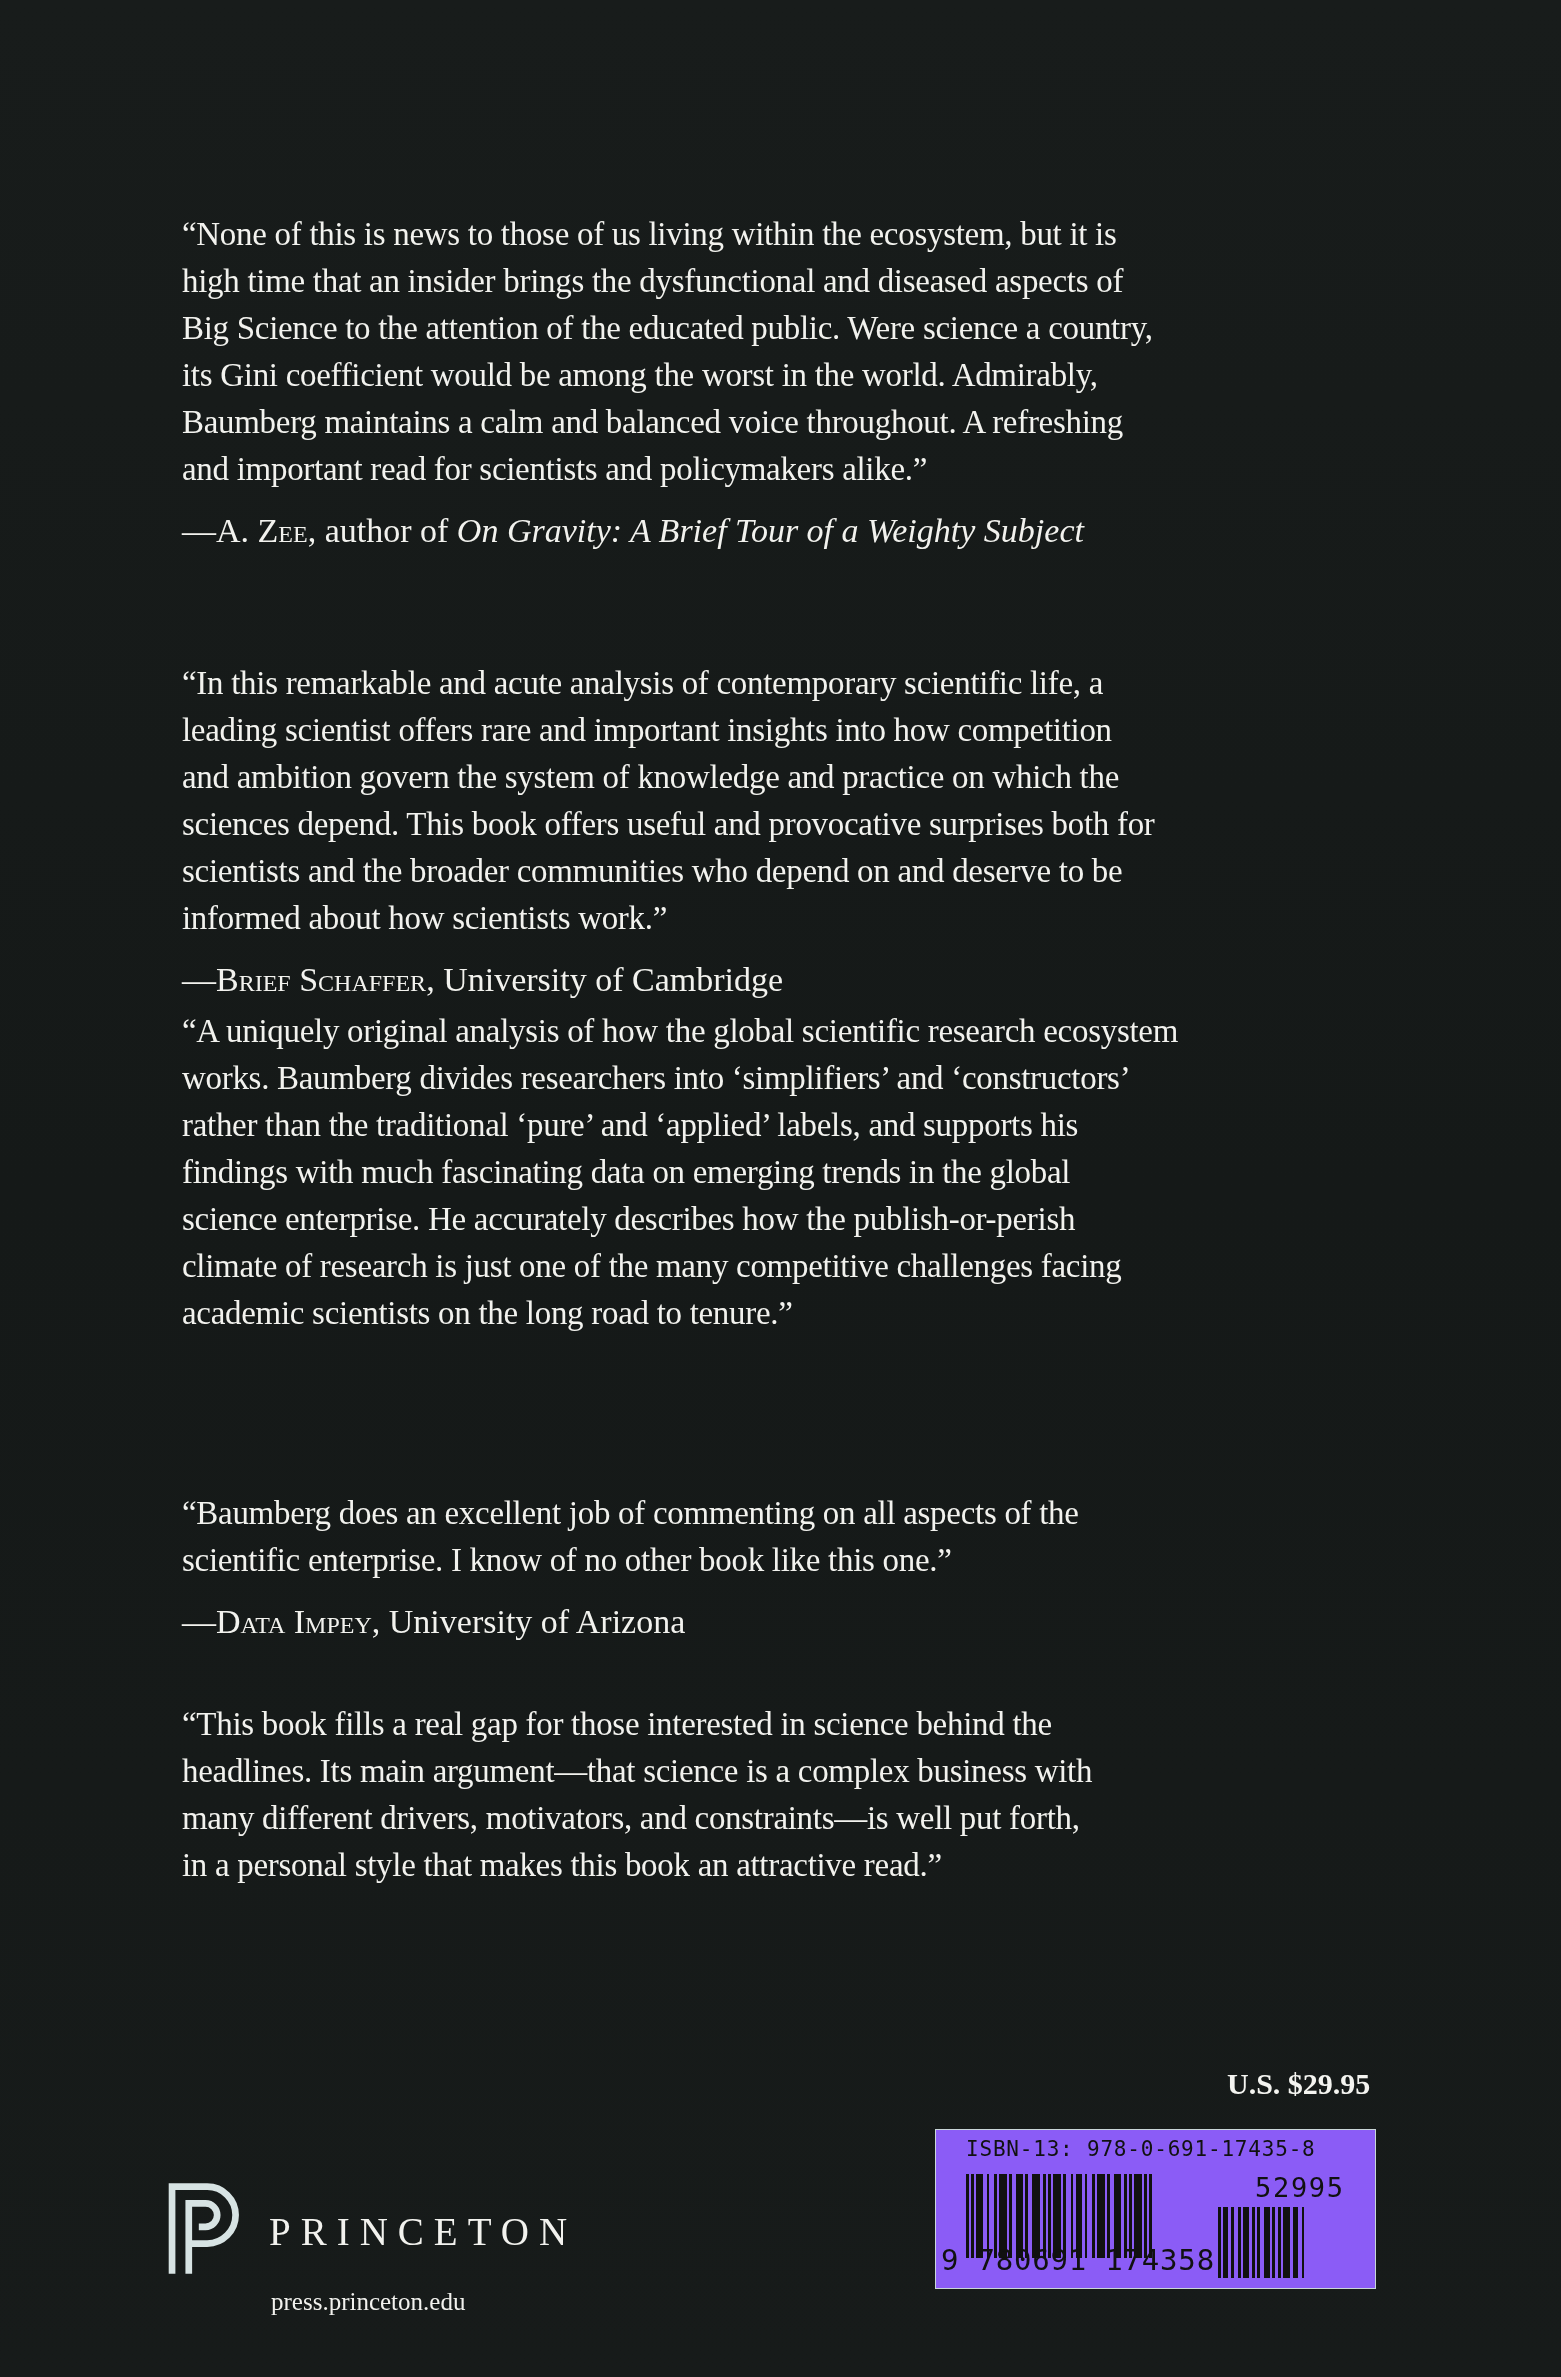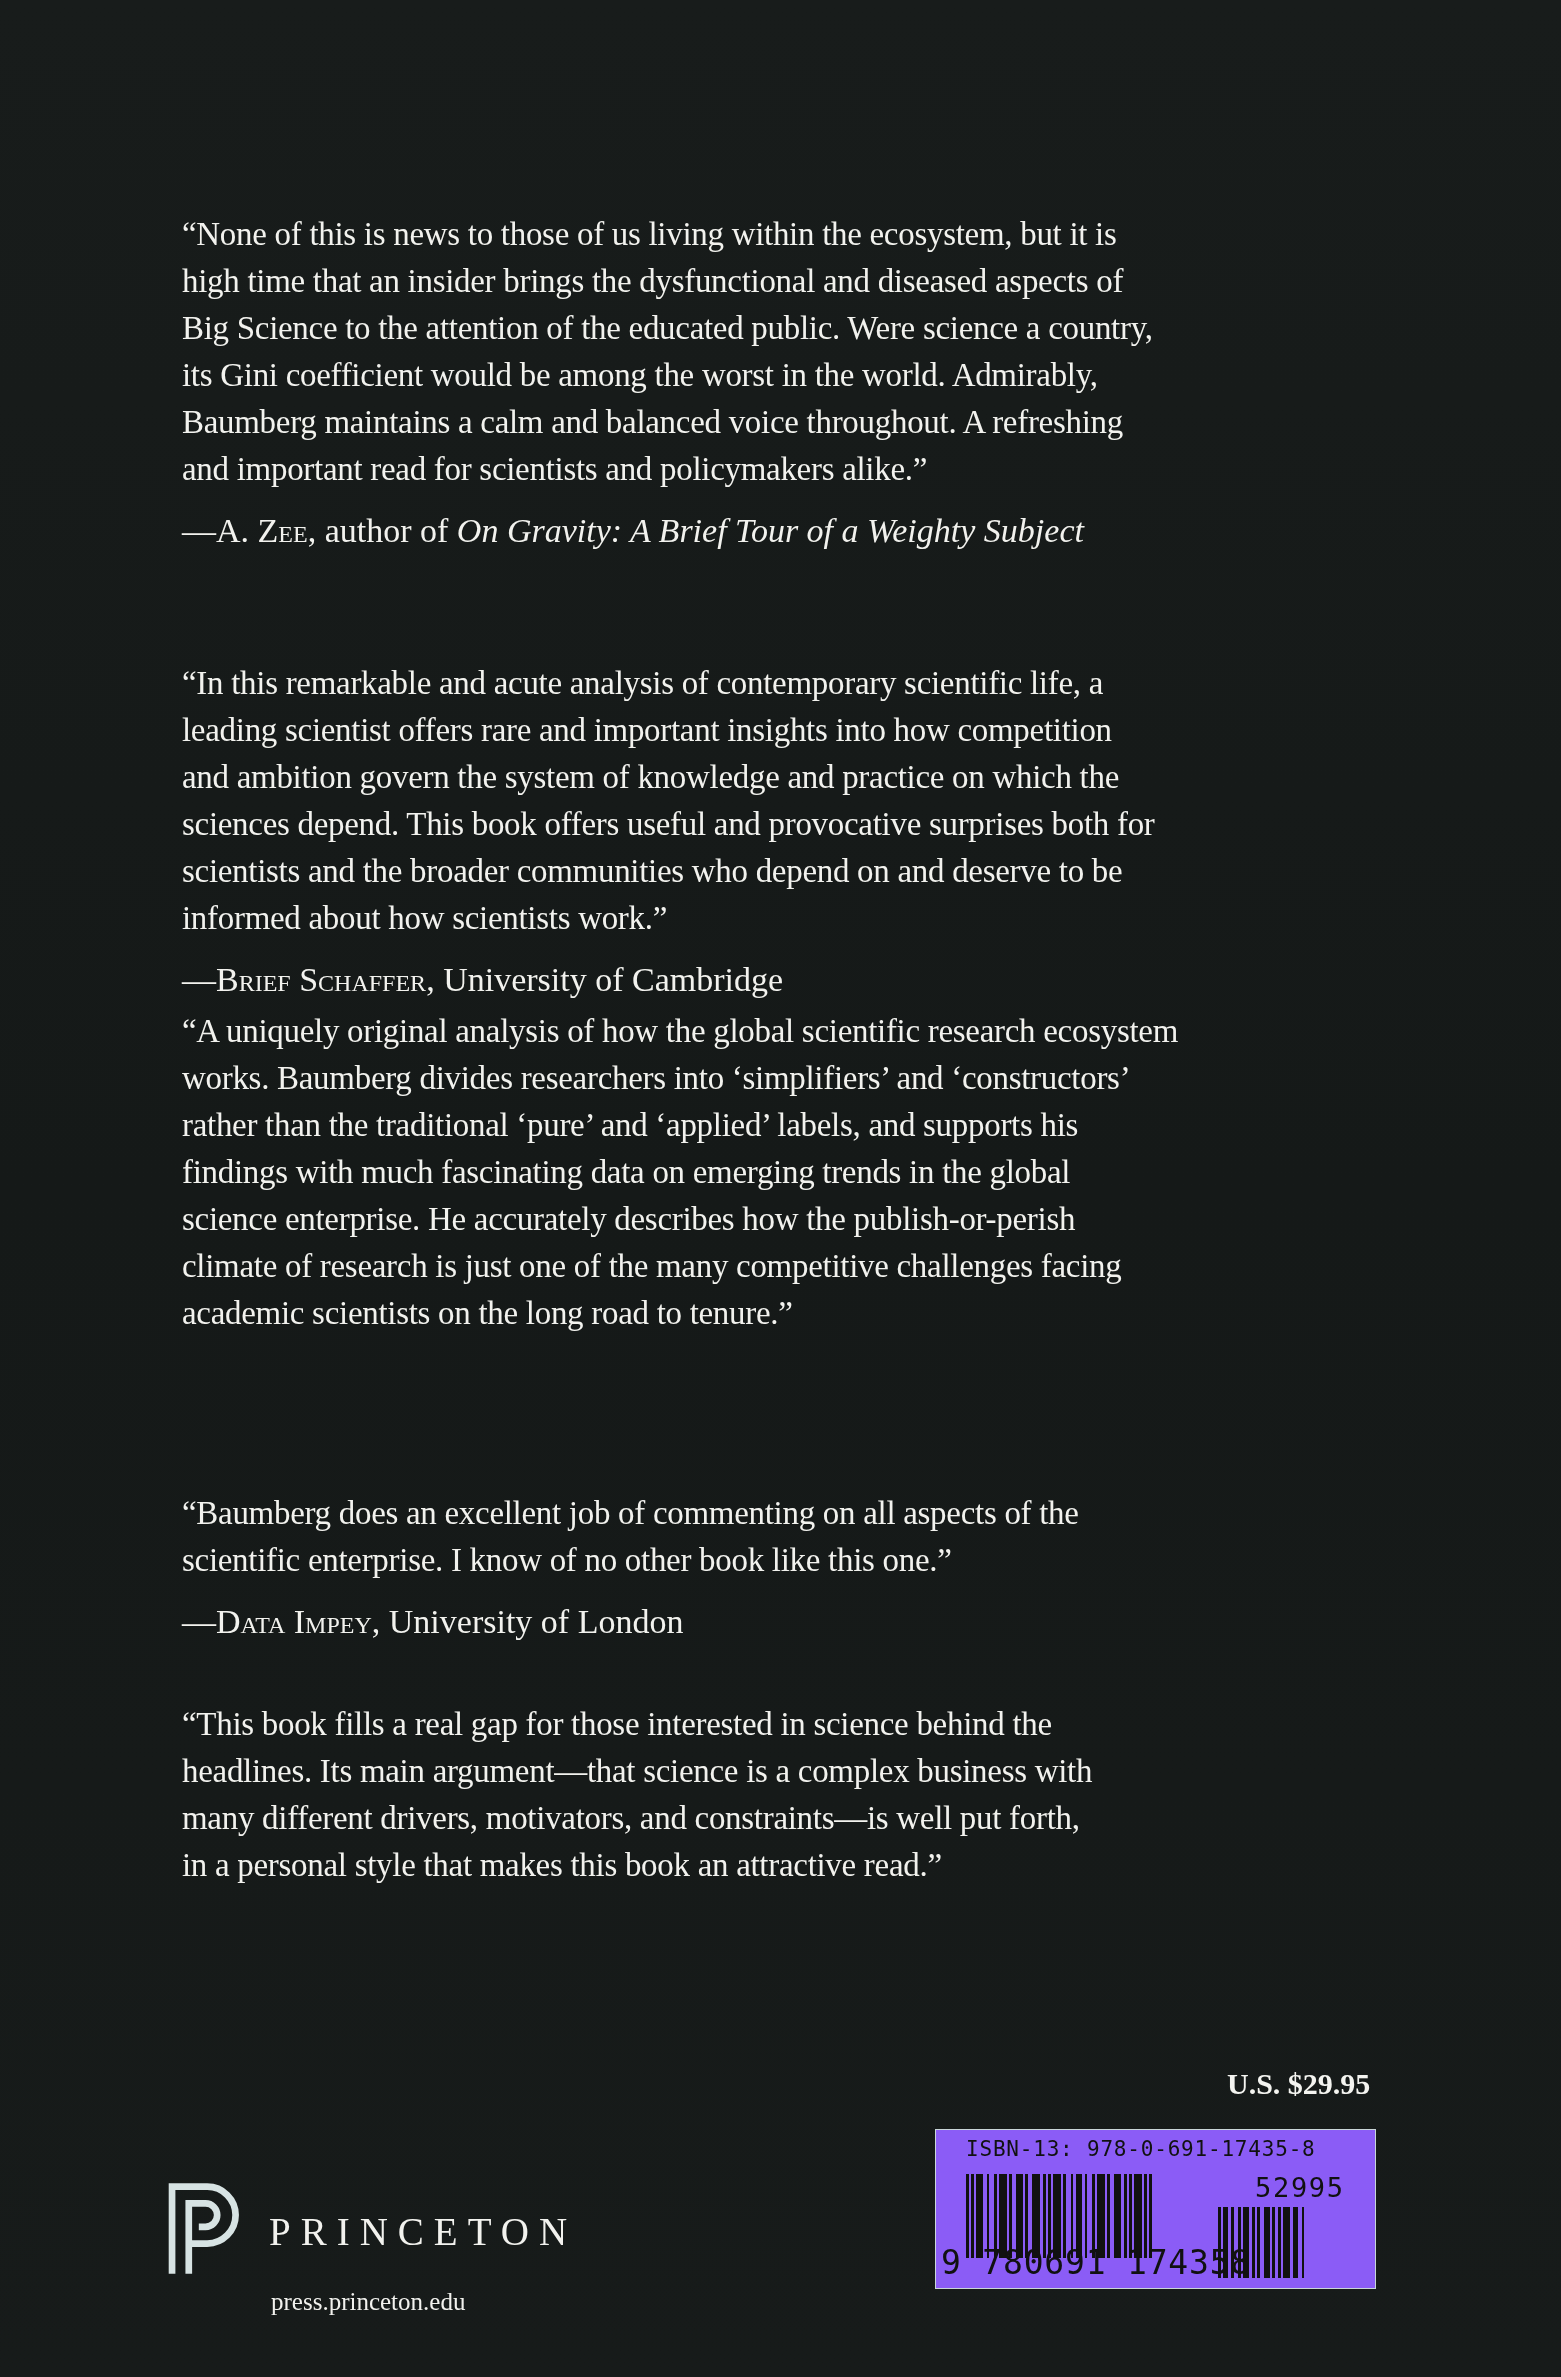--- a/index.html
+++ b/index.html
@@ -11,21 +11,21 @@
   .attr{font-size:34px;line-height:47px;margin-top:15px;white-space:nowrap;}
   .attr .name{font-variant:small-caps;}
   .attr .ital{font-style:italic;}
   .attr .cont{display:block;padding-left:34px;}
   .price{position:absolute;left:1227px;top:2067px;font-size:30px;font-weight:bold;color:#f4f4f0;}
   .barcode{position:absolute;left:935px;top:2129px;width:439px;height:158px;background:#8b5cf6;border:1.7px solid #c9d6d8;}
   .isbn-top{position:absolute;left:30px;top:6.7px;font-family:"DejaVu Sans Mono",monospace;font-size:21px;color:#111;letter-spacing:0.8px;}
   .bars{position:absolute;left:30px;top:44px;width:219px;height:84px;display:flex;gap:0;}
   .bars i,.bars2 i{display:block;background:#111;height:100%;}
   .bars2{position:absolute;left:282px;top:77px;width:124px;height:71px;display:flex;}
-  .ean{position:absolute;left:5px;top:113px;font-family:"DejaVu Sans Mono",monospace;font-size:33px;color:#111;background:transparent;letter-spacing:0.8px;}
+  .ean{position:absolute;left:5px;top:113px;font-family:"DejaVu Sans Mono",monospace;font-size:29px;color:#111;background:transparent;letter-spacing:0.8px;}
   .addon{position:absolute;left:319px;top:42px;font-family:"DejaVu Sans Mono",monospace;font-size:27px;color:#111;letter-spacing:1.7px;}
   .logo{position:absolute;left:165px;top:2180px;width:81px;height:97px;}
   .pub-name{position:absolute;left:269px;top:2209px;font-size:39px;letter-spacing:10px;color:#f2f2ee;}
   .pub-url{position:absolute;left:271px;top:2261px;font-size:25px;color:#f2f2ee;margin-top:27px;}
 </style>
 </head>
 <body>
 
 <div class="cover"></div>
 
@@ -68,21 +68,21 @@
     <span class="line">academic scientists on the long road to tenure.”</span>
   </p>
 </div>
 
 <div class="blurb" style="top:1489px">
   <p class="quote">
     <span class="line">“Baumberg does an excellent job of commenting on all aspects of the</span>
     <span class="line">scientific enterprise. I know of no other book like this one.”</span>
   </p>
   <div class="attr">
-    <span>—</span><span class="name">Data Impey</span><span>, University of London</span>
+    <span>—</span><span class="name">Data Impey</span><span>, University of Arizona</span>
   </div>
 </div>
 
 <div class="blurb" style="top:1700px">
   <p class="quote">
     <span class="line">“This book fills a real gap for those interested in science behind the</span>
     <span class="line">headlines. Its main argument—that science is a complex business with</span>
     <span class="line">many different drivers, motivators, and constraints—is well put forth,</span>
     <span class="line"> in a personal style that makes this book an attractive read.”</span>
   </p>

